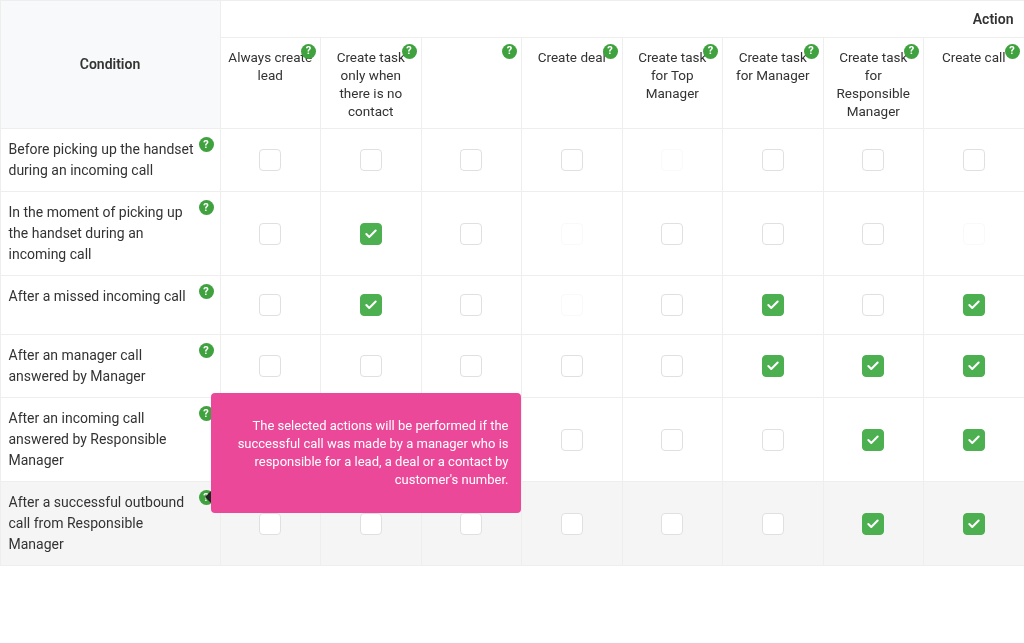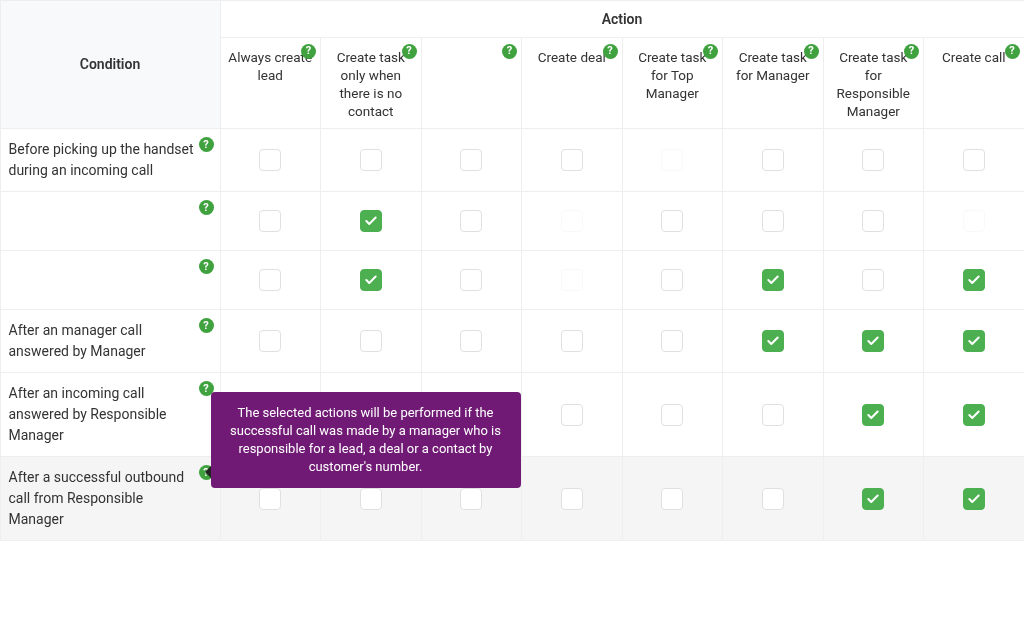--- a/index.html
+++ b/index.html
@@ -33,20 +33,21 @@
     font-weight: 600;
     color: #333;
   }
   .head-action {
     grid-row: 1;
     grid-column: 2 / span 8;
     font-weight: 600;
     color: #333;
     background: #fff;
     padding: 10px;
+    justify-content: flex-end;
   }
   .colhead {
     background: #fff;
     color: #333;
     font-size: 13.5px;
     align-items: flex-start;
     padding-top: 10px;
     position: relative;
     line-height: 1.35;
   }
@@ -109,29 +110,29 @@
   }
   .chk.checked {
     background: #4caf50;
     border-color: #4caf50;
   }
   .chk.checked svg { display: block; }
   .chk svg { display: none; width: 14px; height: 14px; }
   .chk.faded { opacity: 0.35; border-color: #eee; }
   .tooltip {
     position: absolute;
-    background: #701a75;
+    background: #ec4899;
     color: #fff;
     border-radius: 4px;
-    padding: 12px 12px;
+    padding: 24px 12px;
     width: 310px;
     font-size: 13px;
     line-height: 1.4;
     z-index: 50;
-    text-align: center;
+    text-align: right;
   }
   .tooltip::after {
     content: "";
     position: absolute;
     left: -6px;
     bottom: 10px;
     width: 0; height: 0;
     border-top: 6px solid transparent;
     border-bottom: 6px solid transparent;
     border-right: 6px solid #222;
@@ -205,20 +206,21 @@
       <div class="cell datacell">
         <span class="chk"></span>
       </div>
       <div class="cell datacell">
         <span class="chk"></span>
       </div>
       <div class="cell datacell">
         <span class="chk"></span>
       </div>
       <div class="cell rowhead">
+        <span>In the moment of picking up the handset during an incoming call</span>
         <span class="help-icon help-row">?</span>
       </div>
       <div class="cell datacell">
         <span class="chk"></span>
       </div>
       <div class="cell datacell">
         <span class="chk checked">
           <svg viewBox="0 0 24 24">
             <path d="M20 6L9 17l-5-5" fill="none" stroke="#fff" stroke-width="3.5" stroke-linecap="round" stroke-linejoin="round"></path>
           </svg>
@@ -236,20 +238,21 @@
       <div class="cell datacell">
         <span class="chk"></span>
       </div>
       <div class="cell datacell">
         <span class="chk"></span>
       </div>
       <div class="cell datacell">
         <span class="chk faded"></span>
       </div>
       <div class="cell rowhead">
+        <span>After a missed incoming call</span>
         <span class="help-icon help-row">?</span>
       </div>
       <div class="cell datacell">
         <span class="chk"></span>
       </div>
       <div class="cell datacell">
         <span class="chk checked">
           <svg viewBox="0 0 24 24">
             <path d="M20 6L9 17l-5-5" fill="none" stroke="#fff" stroke-width="3.5" stroke-linecap="round" stroke-linejoin="round"></path>
           </svg>

